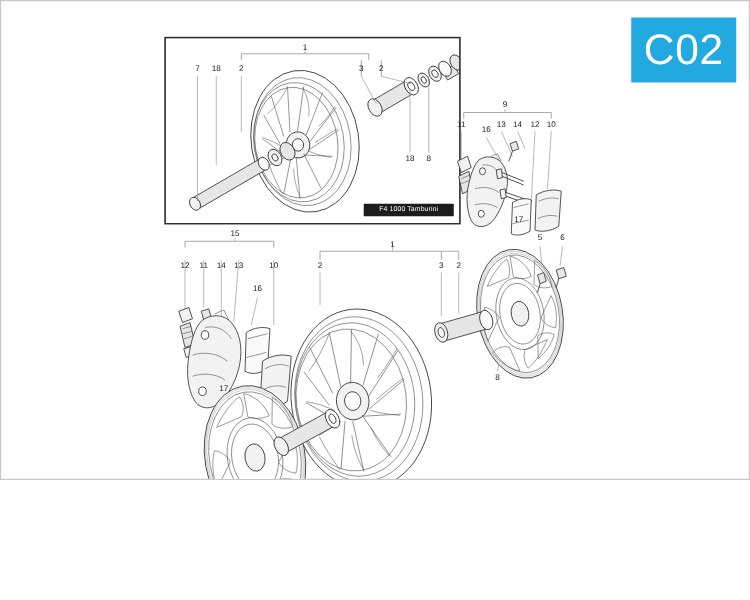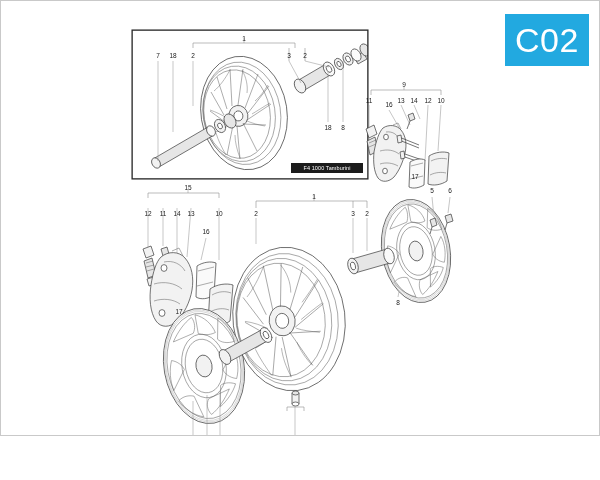--- a/index.html
+++ b/index.html
@@ -6,21 +6,21 @@
     margin: 0;
     padding: 0;
     background: #ffffff;
   }
   body {
     font-family: "Liberation Sans", sans-serif;
   }
   #page {
     position: relative;
     width: 600px;
-    height: 436px;
+    height: 384px;
     background: #ffffff;
     border: 1px solid #c9c9c9;
     box-sizing: border-box;
     overflow: hidden;
   }
   #artboard {
     position: absolute;
     left: 0;
     top: 0;
     width: 600px;

